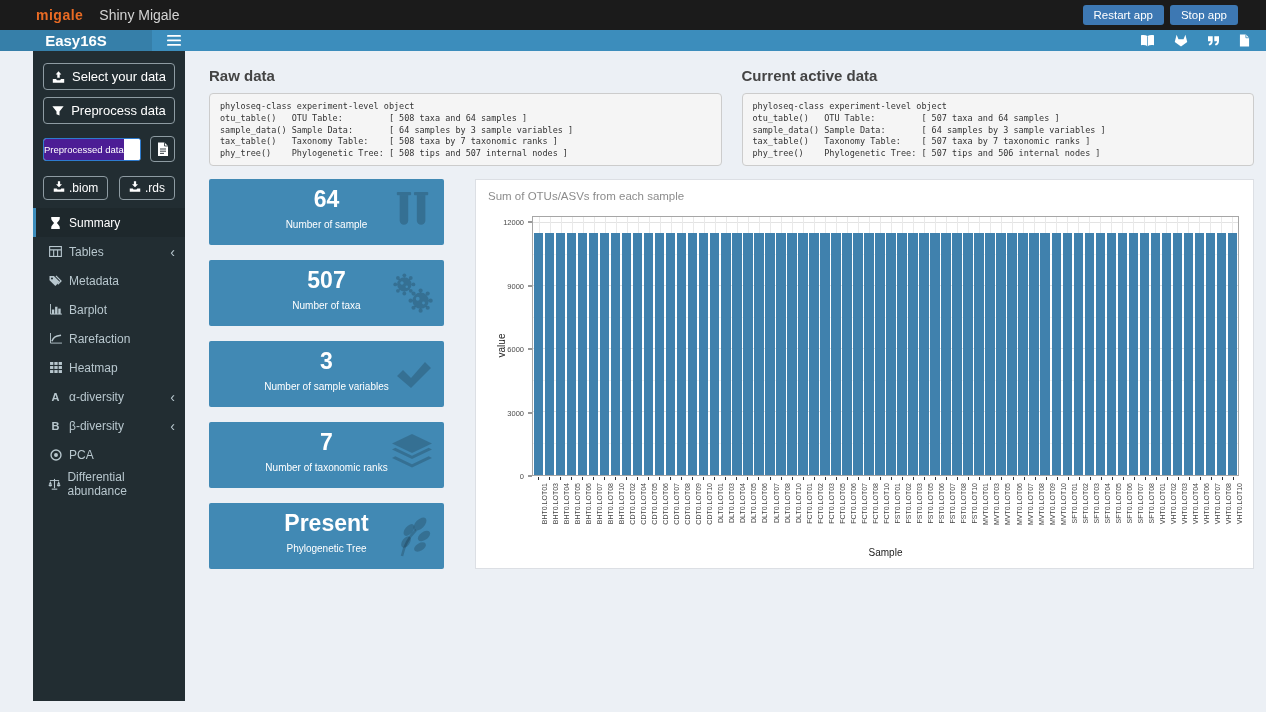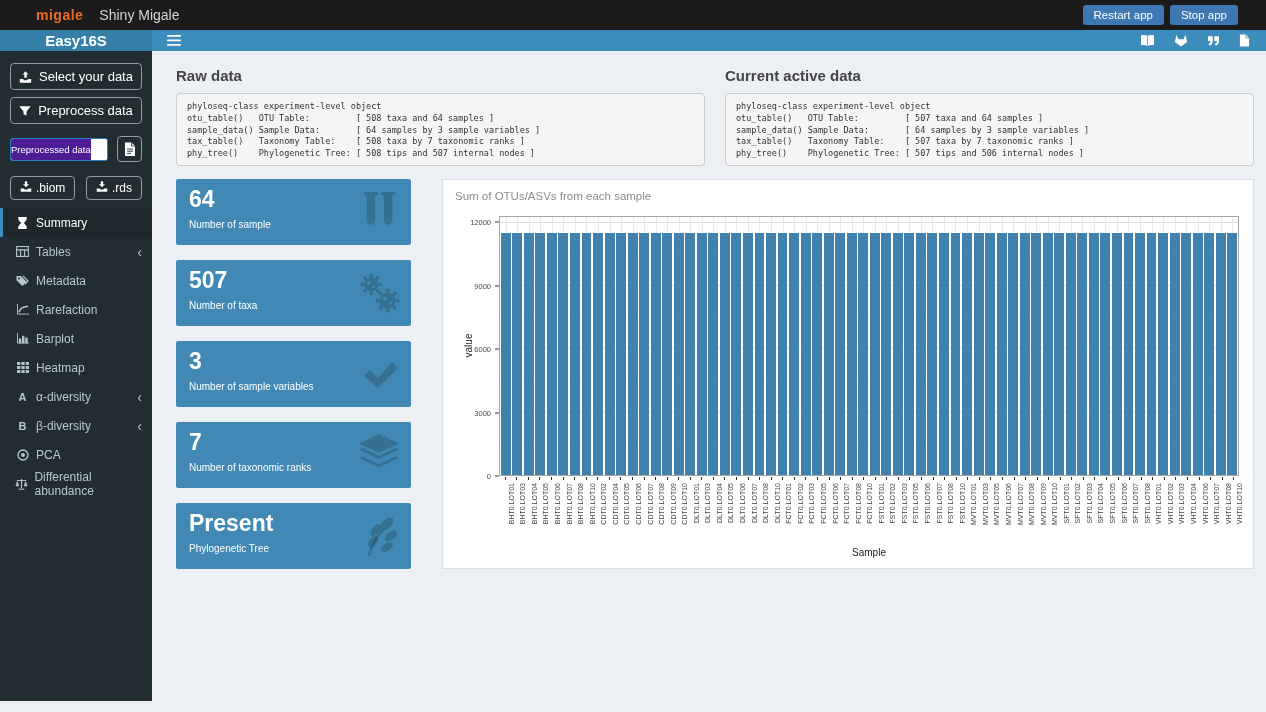--- a/index.html
+++ b/index.html
@@ -18,21 +18,21 @@
   .appbar { height:21px; display:flex; }
   .brand { width:152px; background:#367fa9; color:#fff; display:flex; align-items:center;
            justify-content:center; font-size:15px; font-weight:bold; flex-shrink:0; }
   .navbar { flex:1; background:#3c8dbc; display:flex; align-items:center; color:#fff; }
   .hamburger { padding:0 15px; cursor:pointer; display:flex; align-items:center; height:100%; }
   .nav-icons { margin-left:auto; display:flex; align-items:center; gap:19px; padding-right:16px; }
   .nav-icons > span { cursor:pointer; display:flex; align-items:center; }
 
   
   .shell { display:flex; height:650px; }
-  .sidebar { width:152px; background:#222d32; flex-shrink:0; padding-top:6px; }
+  .sidebar { width:152px; background:#222d32; flex-shrink:0; padding-top:6px;margin-left:33px; }
   .main { flex:1; background:#ecf0f5; padding:16px 12px 0 24px; overflow:hidden; }
 
   
   .side-btn { display:flex; align-items:center; justify-content:center; gap:7px;
     margin:6px 10px 7px; padding:5px 4px; width:132px; border:1px solid #8e9ba2; border-radius:4px;
     background:transparent; color:#fff; font-size:13px; font-family:inherit; cursor:pointer; }
   .switch-row { display:flex; align-items:center; margin:12px 10px 14px; gap:9px; }
   .bs-switch { flex:1; display:flex; height:23px; border:1px solid #2e7bce; border-radius:3px;
     overflow:hidden; background:#fff; cursor:pointer; }
   .bs-switch .on { flex:1; background:#4c1d95; color:#fff; font-size:9.5px; font-weight:normal;
@@ -57,21 +57,21 @@
   .data-col { flex:1; }
   .section-title { font-size:15px; font-weight:600; color:#444; margin-bottom:9px; }
   pre.console { background:#f5f5f5; border:1px solid #ccc; border-radius:4px; padding:7px 10px;
     font-family:"DejaVu Sans Mono", monospace; font-size:8.5px; line-height:11.8px; color:#333;
     white-space:pre; height:73px; }
 
   
   .content-row { display:flex; gap:31px; margin-top:13px; }
   .vb-col { width:235px; flex-shrink:0; display:flex; flex-direction:column; gap:15px; }
   .value-box { position:relative; height:66px; background:#4189b4; border-radius:2px;
-    color:#fff; padding:8px 13px; overflow:hidden; }
+    color:#fff; padding:8px 13px; overflow:hidden;text-align:center; }
   .vb-value { font-size:23px; font-weight:bold; line-height:25px; }
   .vb-label { font-size:10px; margin-top:7px; }
   .vb-icon { position:absolute; right:10px; top:11px; }
 
   
   .chart-box { flex:1; background:#fff; border:1px solid #dcdfe4; padding:10px 8px 4px 12px; height:390px; }
   .chart-title { font-size:11.5px; color:#8c8c8c; }
   .chart-body { position:relative; height:352px; margin-top:4px; }
   .panel { position:absolute; left:44px; right:6px; top:10px; bottom:82px;
            border:1px solid #a6a6a6; background:#fff; }
@@ -215,35 +215,35 @@
               <circle cx="3.2" cy="3.7" r="1.1" fill="#222d32"></circle>
               <path d="M7.5 1l5.5 5.5L9.5 10" fill="none" stroke="currentColor" stroke-width="1.3"></path>
             </svg>
           </span>
         <span>Metadata</span>
       </li>
       <li>
         <span class="micon">
             <svg width="12" height="11" viewBox="0 0 13 12">
               <path d="M.5 0v11h12.5" stroke="currentColor" fill="none"></path>
-              <path d="M2 9C4 4 6 3.5 12 2.5" stroke="currentColor" stroke-width="1.6" fill="none"></path>
+              <rect x="2" y="6" width="2.6" height="5" fill="currentColor"></rect>
+              <rect x="5.5" y="3" width="2.6" height="8" fill="currentColor"></rect>
+              <rect x="9" y="5" width="2.6" height="6" fill="currentColor"></rect>
             </svg>
           </span>
-        <span>Rarefaction</span>
+        <span>Barplot</span>
       </li>
       <li>
         <span class="micon">
             <svg width="12" height="11" viewBox="0 0 13 12">
               <path d="M.5 0v11h12.5" stroke="currentColor" fill="none"></path>
-              <rect x="2" y="6" width="2.6" height="5" fill="currentColor"></rect>
-              <rect x="5.5" y="3" width="2.6" height="8" fill="currentColor"></rect>
-              <rect x="9" y="5" width="2.6" height="6" fill="currentColor"></rect>
+              <path d="M2 9C4 4 6 3.5 12 2.5" stroke="currentColor" stroke-width="1.6" fill="none"></path>
             </svg>
           </span>
-        <span>Barplot</span>
+        <span>Rarefaction</span>
       </li>
       <li>
         <span class="micon">
             <svg width="12" height="11" viewBox="0 0 13 12" fill="currentColor">
               <rect x="0" y="0" width="3.6" height="3.2"></rect>
               <rect x="4.7" y="0" width="3.6" height="3.2"></rect>
               <rect x="9.4" y="0" width="3.6" height="3.2"></rect>
               <rect x="0" y="4.4" width="3.6" height="3.2"></rect>
               <rect x="4.7" y="4.4" width="3.6" height="3.2"></rect>
               <rect x="9.4" y="4.4" width="3.6" height="3.2"></rect>

